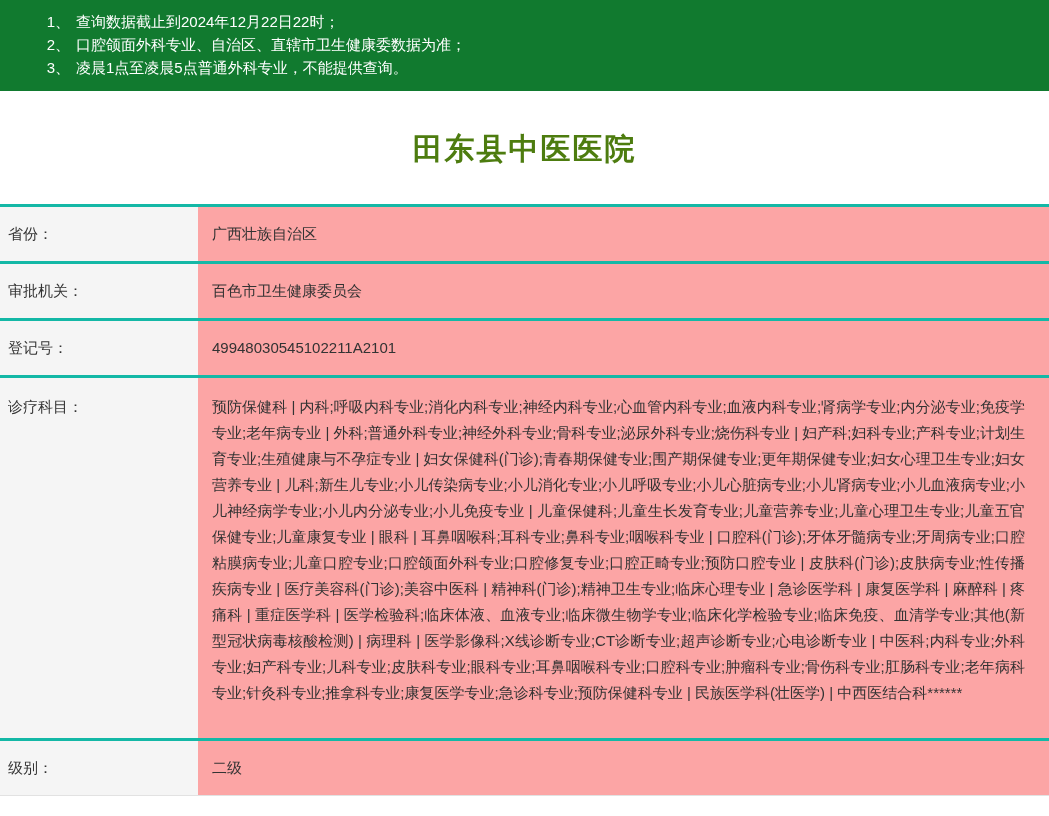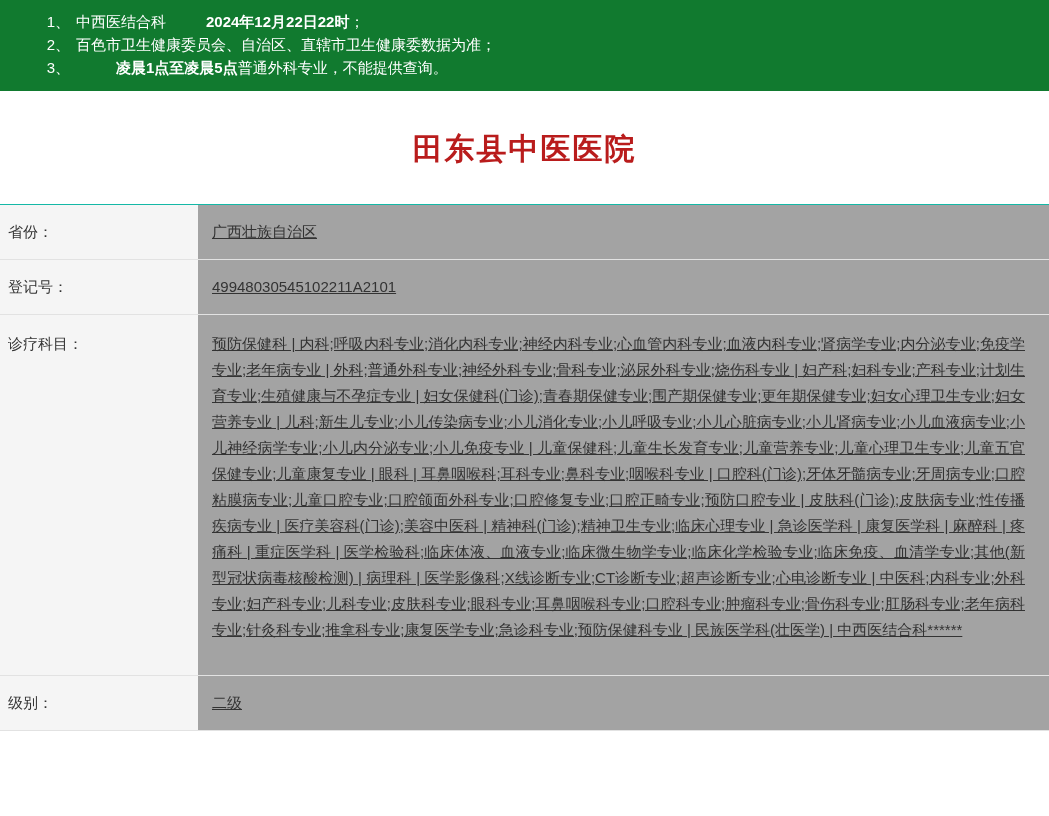--- a/index.html
+++ b/index.html
@@ -33,68 +33,66 @@
     white-space: nowrap;
   }
   .notice-num {
     width: 70px;
     text-align: right;
     padding-right: 6px;
     flex: none;
     font-weight: normal;
   }
   .notice-text b {
-    font-weight: bold;
-    margin-left: 40px;
+    font-weight: normal;
   }
 
   
   .title-wrap {
     text-align: center;
     padding: 38px 0 34px 0;
   }
   .hospital-title {
     font-size: 30px;
     font-weight: bold;
-    color: #b91c1c;
+    color: #4d7c0f;
     letter-spacing: 2px;
   }
 
   
   .info-table {
     width: 100%;
     border-collapse: collapse;
     table-layout: fixed;
     position: relative;
     z-index: 2;
   }
   .info-table tr {
     border-bottom: 1px solid #e2e2e2;
-    border-top: 1px solid #14b8a6;
+    border-top: 3px solid #14b8a6;
   }
   .info-table td {
     vertical-align: top;
     padding: 14px 8px 14px 8px;
     font-size: 15px;
     line-height: 26px;
   }
   .info-table td.label {
     width: 182px;
     background: #f5f5f5;
     color: #333333;
     padding-left: 8px;
     white-space: nowrap;
   }
   .info-table td.value {
-    background: #a3a3a3;
+    background: #fca5a5;
     color: #333333;
     padding-left: 14px;
     padding-right: 24px;
     word-break: break-all;
-    text-decoration: underline;
   }
   .info-table tr.tall td {
     padding-top: 16px;
     padding-bottom: 32px;
   }
   .value-dept {
     line-height: 25px;
     text-align: justify;
   }
 
@@ -114,45 +112,49 @@
     z-index: 1;
     font-family: "DejaVu Sans", sans-serif;
   }
 </style>
 </head>
 <body>
 
 <div class="notice">
   <div class="notice-line">
     <span class="notice-num">1、</span>
-    <span class="notice-text"><span>中西医结合科</span><b>2024年12月22日22时</b><span>；</span></span>
+    <span class="notice-text"><span>查询数据截止到</span><b>2024年12月22日22时</b><span>；</span></span>
   </div>
   <div class="notice-line">
     <span class="notice-num">2、</span>
-    <span class="notice-text"><span>百色市卫生健康委员会、自治区、直辖市卫生健康委数据为准；</span><b></b><span></span></span>
+    <span class="notice-text"><span>口腔颌面外科专业、自治区、直辖市卫生健康委数据为准；</span><b></b><span></span></span>
   </div>
   <div class="notice-line">
     <span class="notice-num">3、</span>
     <span class="notice-text"><span></span><b>凌晨1点至凌晨5点</b><span>普通外科专业，不能提供查询。</span></span>
   </div>
 </div>
 
 <div class="title-wrap">
   <span class="hospital-title">田东县中医医院</span>
 </div>
 
 <div class="watermark">国家卫健委医院</div>
 
 <table class="info-table">
   <tbody>
     <tr>
       <td class="label">省份：</td>
       <td class="value">广西壮族自治区</td>
     </tr>
     <tr>
+      <td class="label">审批机关：</td>
+      <td class="value">百色市卫生健康委员会</td>
+    </tr>
+    <tr>
       <td class="label">登记号：</td>
       <td class="value">49948030545102211A2101</td>
     </tr>
     <tr class="tall">
       <td class="label">诊疗科目：</td>
       <td class="value value-dept">预防保健科 | 内科;呼吸内科专业;消化内科专业;神经内科专业;心血管内科专业;血液内科专业;肾病学专业;内分泌专业;免疫学专业;老年病专业 | 外科;普通外科专业;神经外科专业;骨科专业;泌尿外科专业;烧伤科专业 | 妇产科;妇科专业;产科专业;计划生育专业;生殖健康与不孕症专业 | 妇女保健科(门诊);青春期保健专业;围产期保健专业;更年期保健专业;妇女心理卫生专业;妇女营养专业 | 儿科;新生儿专业;小儿传染病专业;小儿消化专业;小儿呼吸专业;小儿心脏病专业;小儿肾病专业;小儿血液病专业;小儿神经病学专业;小儿内分泌专业;小儿免疫专业 | 儿童保健科;儿童生长发育专业;儿童营养专业;儿童心理卫生专业;儿童五官保健专业;儿童康复专业 | 眼科 | 耳鼻咽喉科;耳科专业;鼻科专业;咽喉科专业 | 口腔科(门诊);牙体牙髓病专业;牙周病专业;口腔粘膜病专业;儿童口腔专业;口腔颌面外科专业;口腔修复专业;口腔正畸专业;预防口腔专业 | 皮肤科(门诊);皮肤病专业;性传播疾病专业 | 医疗美容科(门诊);美容中医科 | 精神科(门诊);精神卫生专业;临床心理专业 | 急诊医学科 | 康复医学科 | 麻醉科 | 疼痛科 | 重症医学科 | 医学检验科;临床体液、血液专业;临床微生物学专业;临床化学检验专业;临床免疫、血清学专业;其他(新型冠状病毒核酸检测) | 病理科 | 医学影像科;X线诊断专业;CT诊断专业;超声诊断专业;心电诊断专业 | 中医科;内科专业;外科专业;妇产科专业;儿科专业;皮肤科专业;眼科专业;耳鼻咽喉科专业;口腔科专业;肿瘤科专业;骨伤科专业;肛肠科专业;老年病科专业;针灸科专业;推拿科专业;康复医学专业;急诊科专业;预防保健科专业 | 民族医学科(壮医学) | 中西医结合科******</td>
     </tr>
     <tr>
       <td class="label">级别：</td>
       <td class="value">二级</td>

